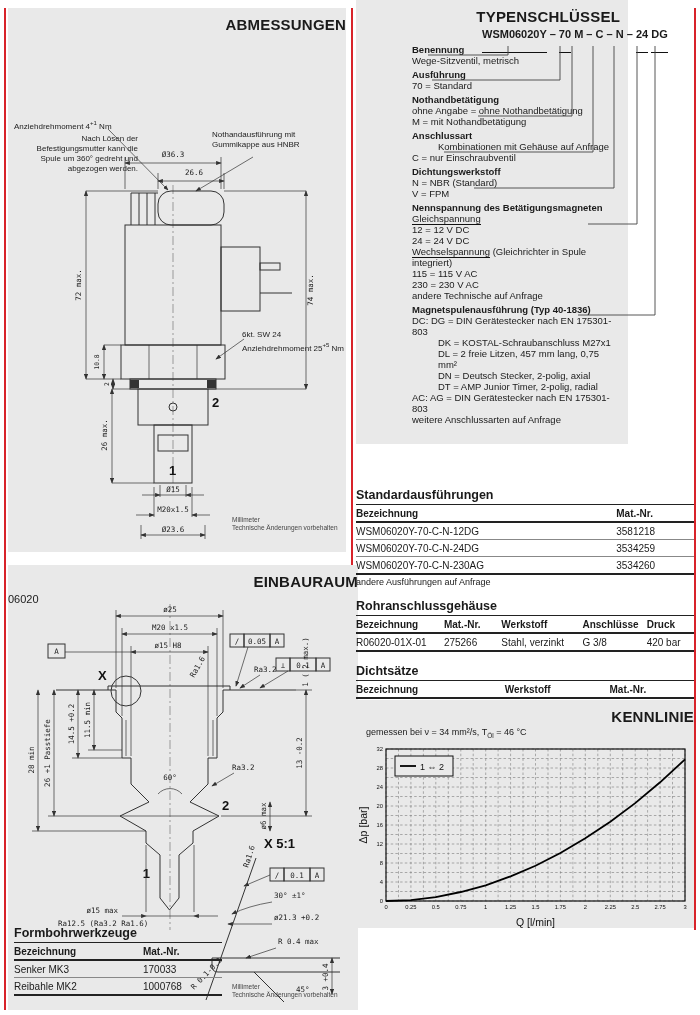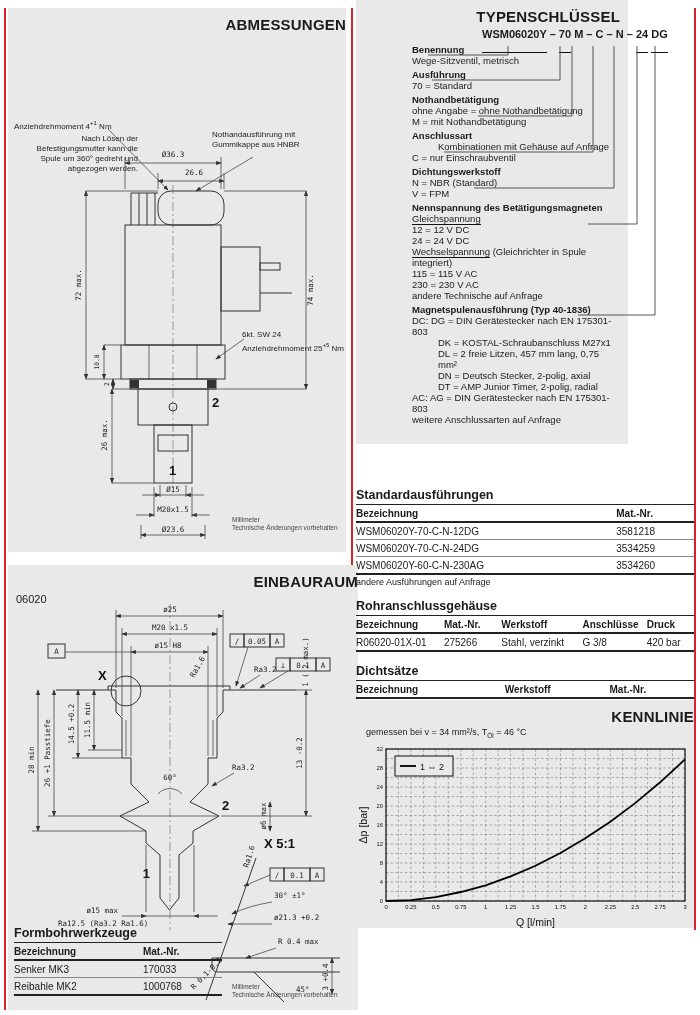--- a/index.html
+++ b/index.html
@@ -148,21 +148,21 @@
     </svg>
 
     <div class="footer-note" style="left:224px;top:508px;">
       <span>Millimeter</span><br>
       <span>Technische Änderungen vorbehalten</span>
     </div>
   </section>
 
   <section class="panel" style="left:8px;top:565px;width:350px;height:445px;">
     <h2 class="sec-title" style="margin:8px 0 0 8px;">EINBAURAUM</h2>
-    <div class="sec-sub" style="margin-left:8px;">06020</div>
+    <div class="sec-sub" style="margin-left:0;">06020</div>
 
     <svg width="337" height="410" viewBox="0 0 337 410" style="position:absolute;left:0;top:35px;">
       <line class="cl" x1="162" y1="4" x2="162" y2="330"></line>
 
       <line class="lnt" x1="108" y1="10" x2="108" y2="88"></line>
         <line class="lnt" x1="215" y1="10" x2="215" y2="88"></line>
       <line class="dim" x1="108" y1="16" x2="215" y2="16" marker-start="url(#ar)" marker-end="url(#ar)"></line>
       <text class="dt" x="162" y="12" text-anchor="middle">ø25</text>
       <line class="lnt" x1="114" y1="28" x2="114" y2="116"></line>
         <line class="lnt" x1="209" y1="28" x2="209" y2="116"></line>
@@ -373,21 +373,21 @@
         </tr>
         <tr>
               <td>WSM06020Y-70-C-N-12DG</td>
               <td>3581218</td>
             </tr>
         <tr>
               <td>WSM06020Y-70-C-N-24DG</td>
               <td>3534259</td>
             </tr>
         <tr class="last">
-              <td>WSM06020Y-60-C-N-230AG</td>
+              <td>WSM06020Y-70-C-N-230AG</td>
               <td>3534260</td>
             </tr>
       </tbody>
         </table>
       <div class="tbl-note">andere Ausführungen auf Anfrage</div>
     </div>
 
     <div class="tbl-block">
       <h3 class="tbl-title">Rohranschlussgehäuse</h3>
       <table class="dtable">

